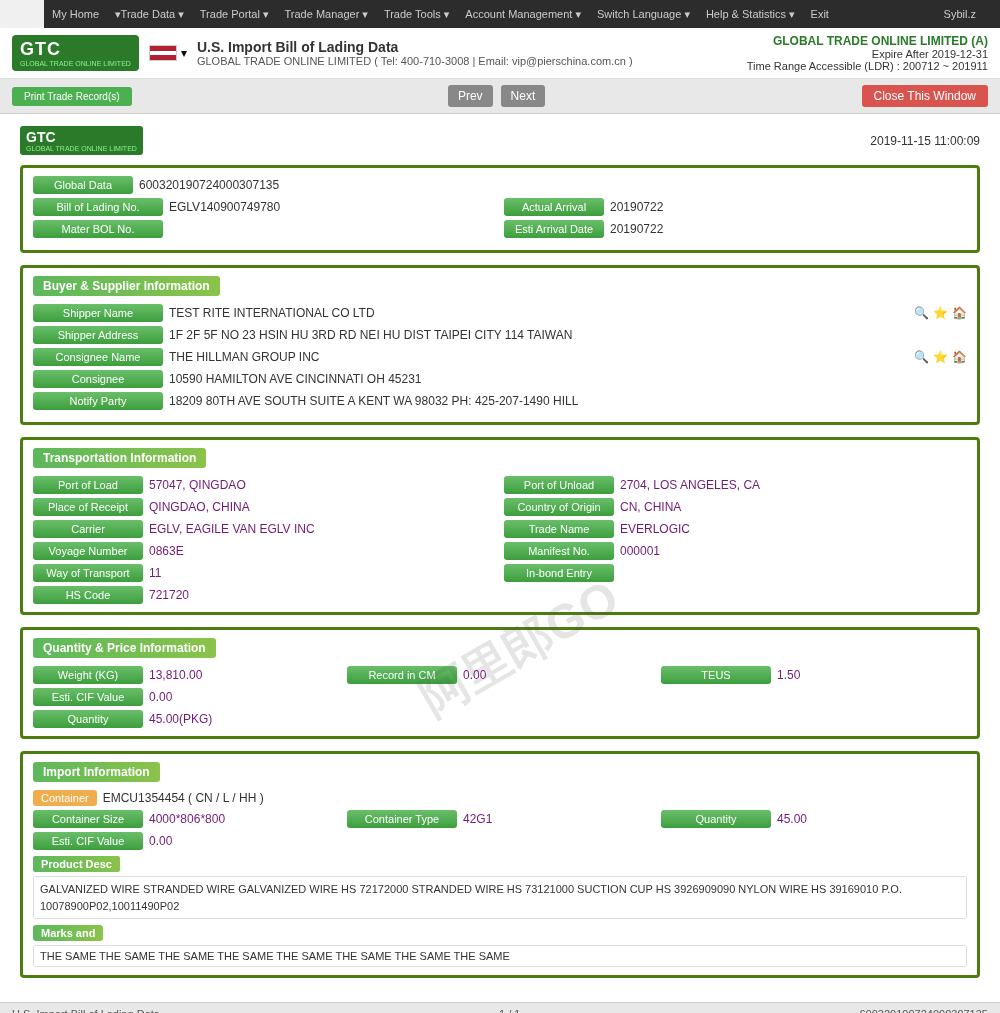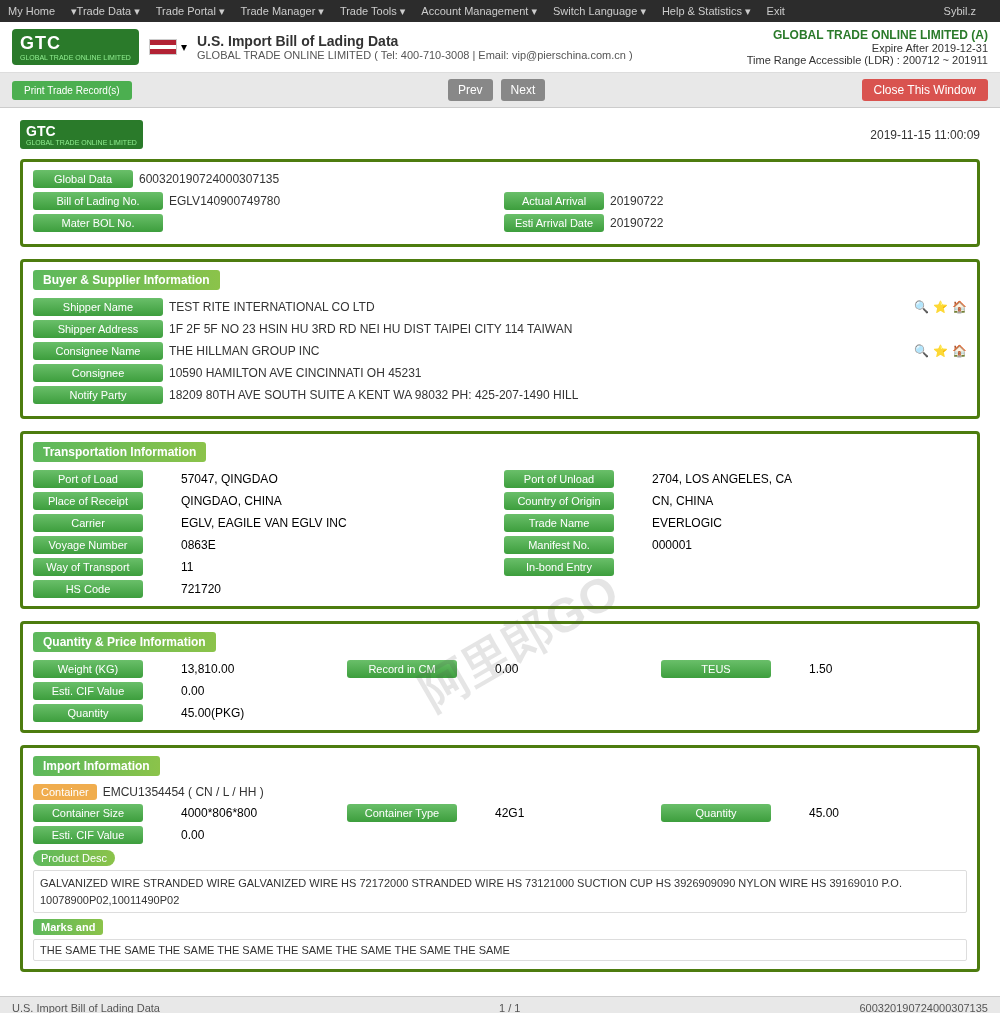--- a/index.html
+++ b/index.html
@@ -1,19 +1,19 @@
 <!DOCTYPE html>
 <html><head>
   <meta charset="utf-8">
   <style>
     * { margin: 0; padding: 0; box-sizing: border-box; }
     body { font-family: Arial, sans-serif; font-size: 12px; background: #f0f0f0; width: 1000px; min-height: 1013px; }
 
     
-    .top-nav { background: #2c2c2c; color: #ccc; display: flex; align-items: center; padding: 0 8px; height: 22px; font-size: 11px; }
+    .top-nav { background: #2c2c2c; color: #ccc; display: flex; align-items: center; padding: 0 8px; height: 28px; font-size: 11px; margin-left: 44px; }
     .top-nav span { margin-right: 16px; cursor: pointer; }
 
     
     .header { background: #fff; display: flex; align-items: center; padding: 6px 12px; border-bottom: 1px solid #ddd; justify-content: space-between; }
     .header-left { display: flex; align-items: center; gap: 10px; }
     .logo-box { background: #2a7a2a; padding: 4px 8px; border-radius: 4px; }
     .logo-text { color: #fff; font-weight: bold; font-size: 18px; letter-spacing: 1px; }
     .logo-sub { color: #90ee90; font-size: 7px; display: block; text-align: center; }
     .flag-box { display: flex; align-items: center; gap: 4px; }
     .flag { width: 28px; height: 16px; background: linear-gradient(#b22234 33%, #fff 33%, #fff 66%, #b22234 66%); border: 1px solid #ccc; position: relative; }
@@ -56,33 +56,33 @@
 
     
     .global-row { display: flex; align-items: center; margin-bottom: 4px; }
     .global-label { background: linear-gradient(to bottom, #6abf6a, #3d9e3d); color: #fff; padding: 3px 8px; border-radius: 3px; font-size: 11px; min-width: 100px; text-align: center; margin-right: 6px; }
     .global-value { color: #333; font-size: 12px; }
 
     
     .transport-grid { display: grid; grid-template-columns: 1fr 1fr; gap: 4px 8px; }
     .t-field { display: flex; align-items: center; }
     .t-label { background: linear-gradient(to bottom, #6abf6a, #3d9e3d); color: #fff; padding: 3px 6px; border-radius: 3px; font-size: 11px; min-width: 110px; text-align: center; margin-right: 6px; white-space: nowrap; }
-    .t-value { color: #000000; font-size: 12px; margin-left: 32px; }
+    .t-value { color: #701a75; font-size: 12px; }
 
     
     .watermark { position: absolute; color: rgba(80,80,80,0.15); font-size: 48px; font-weight: bold; transform: rotate(-30deg); pointer-events: none; z-index: 10; top: 490px; left: 390px; }
 
     .content-wrapper { position: relative; }
 
     
     .qty-grid { display: grid; grid-template-columns: 1fr 1fr 1fr; gap: 4px 8px; }
 
     
     .container-badge { background: #f0ad4e; color: #fff; padding: 2px 8px; border-radius: 3px; font-size: 11px; margin-right: 6px; }
-    .product-desc-label { background: linear-gradient(to right, #5cb85c, #8bc34a); color: #fff; padding: 2px 8px; border-radius: 8px; font-size: 11px; font-weight: normal; display: inline-block; margin-bottom: 4px; margin-top: 6px; }
+    .product-desc-label { background: linear-gradient(to right, #5cb85c, #8bc34a); color: #fff; padding: 2px 8px; border-radius: 2px; font-size: 11px; font-weight: bold; display: inline-block; margin-bottom: 4px; margin-top: 6px; }
     .product-desc-text { font-size: 11px; color: #333; line-height: 1.5; border: 1px solid #ddd; padding: 4px 6px; border-radius: 2px; }
     .marks-label { background: linear-gradient(to right, #5cb85c, #8bc34a); color: #fff; padding: 2px 8px; border-radius: 3px; font-size: 11px; font-weight: bold; display: inline-block; margin-bottom: 4px; margin-top: 6px; }
     .marks-text { font-size: 11px; color: #333; border: 1px solid #ddd; padding: 4px 6px; border-radius: 2px; }
 
     
     .record-bar { background: #e8e8e8; padding: 5px 12px; display: flex; justify-content: space-between; align-items: center; font-size: 11px; color: #555; border-top: 1px solid #ccc; border-bottom: 1px solid #ccc; }
   </style>
 </head>
 <body>
 

